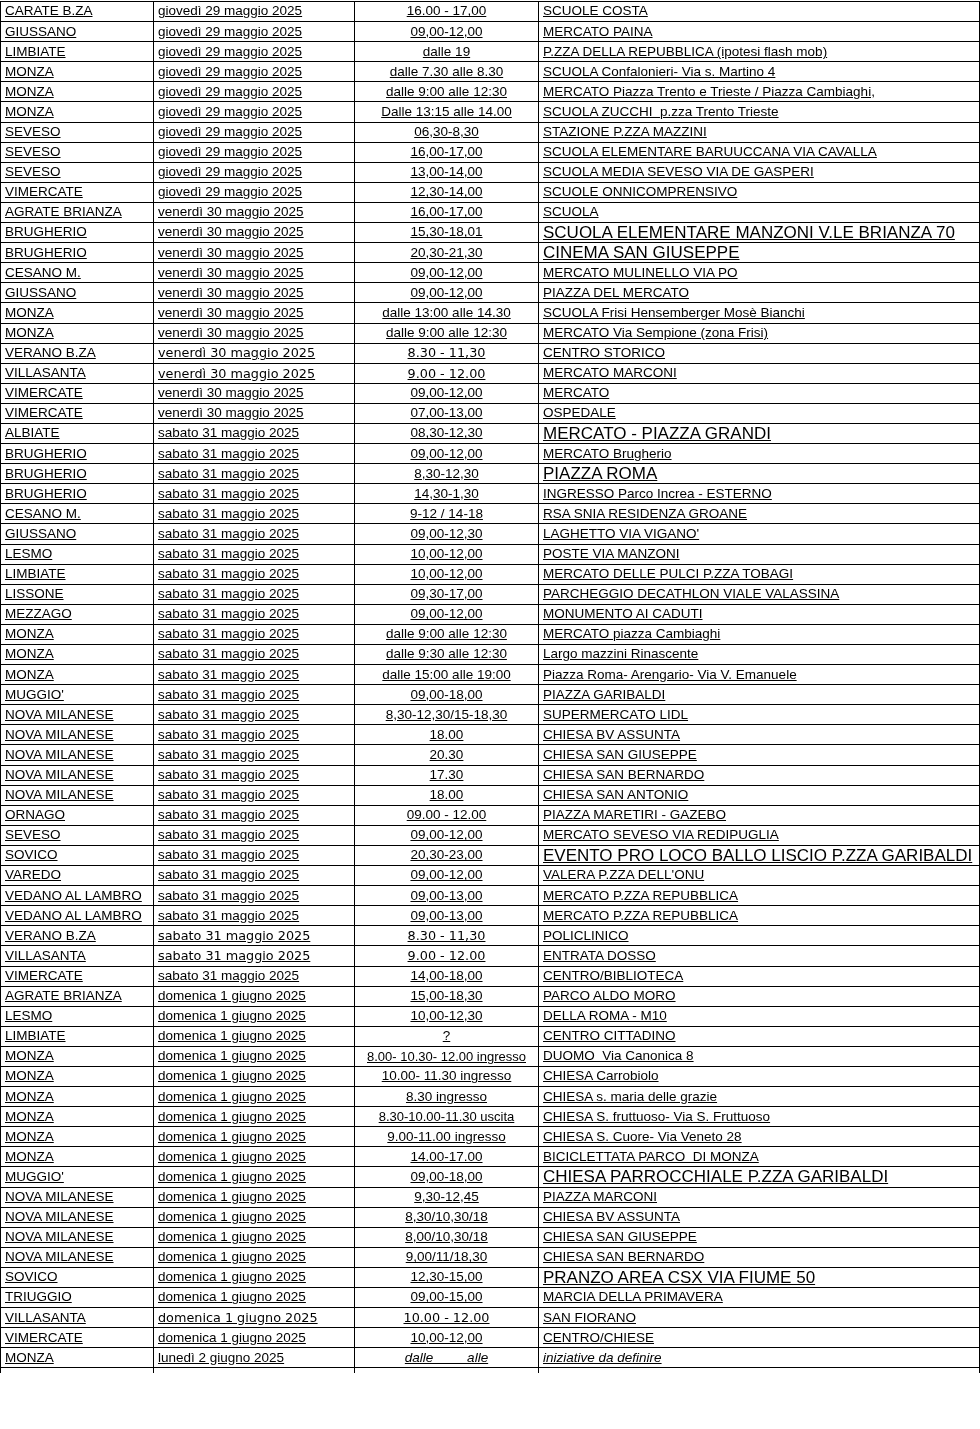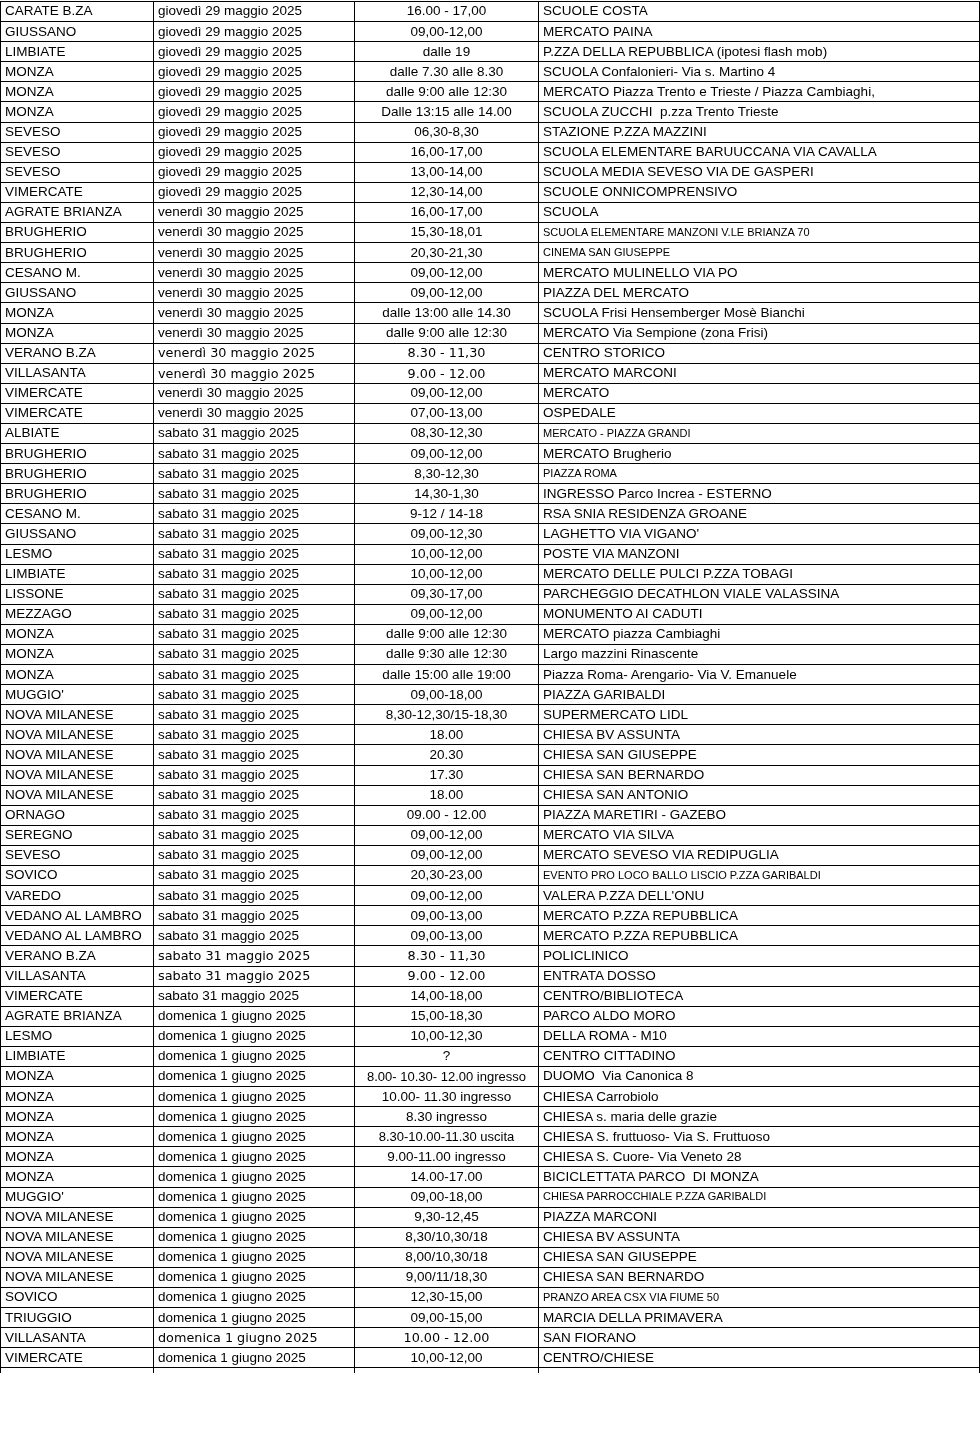--- a/index.html
+++ b/index.html
@@ -6,20 +6,21 @@
     margin: 0;
     padding: 0;
     background: #ffffff;
   }
   .page {
     width: 980px;
     height: 1373px;
     background: #ffffff;
     box-sizing: border-box;
     padding-top: 1px;
+    text-decoration: underline;
   }
   table.events {
     border-collapse: collapse;
     table-layout: fixed;
     width: 979px;
     margin-left: 0;
     font-family: "Liberation Sans", sans-serif;
     font-size: 13.5px;
     color: #000000;
   }
@@ -33,21 +34,21 @@
     padding: 0 4px;
     overflow: hidden;
     white-space: pre;
     vertical-align: middle;
     line-height: 1.05;
   }
   td.city { text-align: left; }
   td.date { text-align: left; }
   td.time { text-align: center; }
   td.location { text-align: left; }
-  td.small { font-size: 11px; }
+  td.small { font-size: 17px; }
   td.tsmall { font-size: 13px; }
   td.alt { font-family: "DejaVu Sans", sans-serif; font-size: 12.8px; }
   td.italic { font-style: italic; margin-left: 48px; }
 </style>
 </head>
 <body>
 
 <div class="page">
   <table class="events">
     <colgroup>
@@ -297,26 +298,20 @@
           <td class="time">18.00</td>
           <td class="location">CHIESA SAN ANTONIO</td>
         </tr>
         <tr>
           <td class="city">ORNAGO</td>
           <td class="date">sabato 31 maggio 2025</td>
           <td class="time">09.00 - 12.00</td>
           <td class="location">PIAZZA MARETIRI - GAZEBO</td>
         </tr>
         <tr>
-          <td class="city">SEREGNO</td>
-          <td class="date">sabato 31 maggio 2025</td>
-          <td class="time">09,00-12,00</td>
-          <td class="location">MERCATO VIA SILVA</td>
-        </tr>
-        <tr>
           <td class="city">SEVESO</td>
           <td class="date">sabato 31 maggio 2025</td>
           <td class="time">09,00-12,00</td>
           <td class="location">MERCATO SEVESO VIA REDIPUGLIA</td>
         </tr>
         <tr>
           <td class="city">SOVICO</td>
           <td class="date">sabato 31 maggio 2025</td>
           <td class="time">20,30-23,00</td>
           <td class="location small">EVENTO PRO LOCO BALLO LISCIO P.ZZA GARIBALDI</td>

